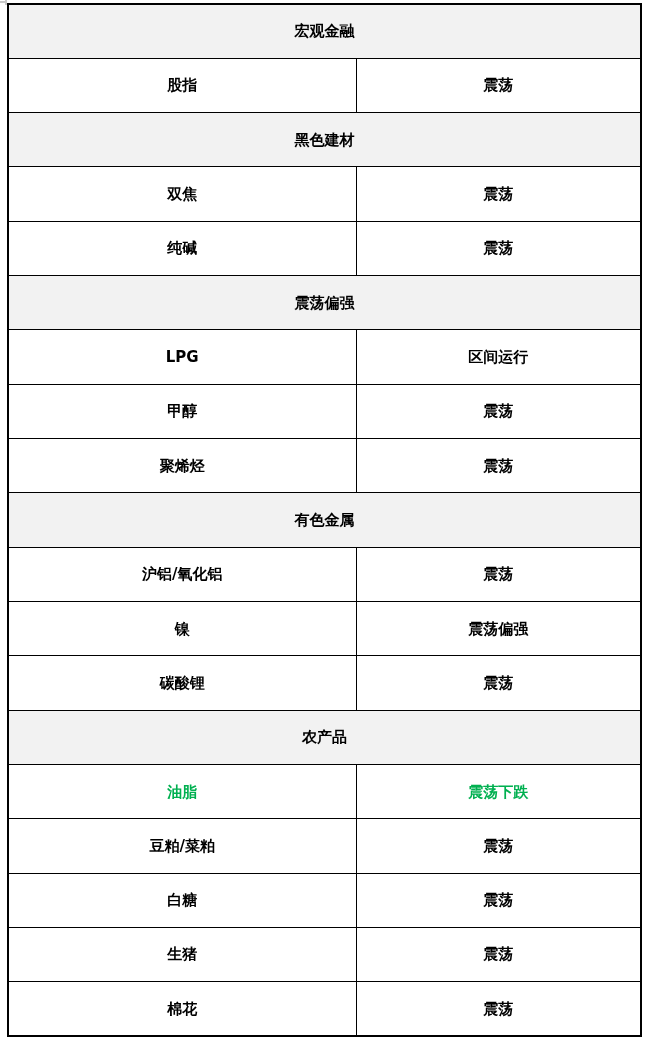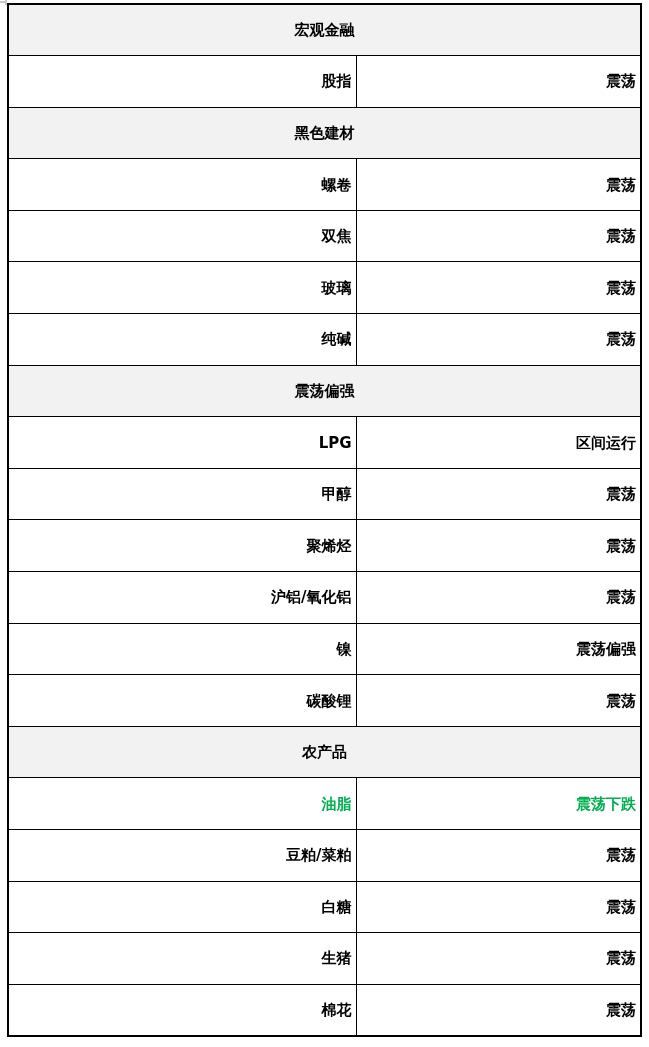--- a/index.html
+++ b/index.html
@@ -57,21 +57,20 @@
     color: var(--text-color);
     padding: 0 4px;
     height: 39.7px;
     line-height: 1.2;
   }
   tr.section-row td {
     background: var(--section-bg);
   }
   tr.data-row td {
     background: var(--row-bg);
-    text-align: right;
   }
   tr.data-row.highlight td {
     color: var(--highlight-color);
   }
 </style>
 </head>
 <body>
 
 <div class="corner-mark-h"></div>
 <div class="corner-mark-v"></div>
@@ -86,49 +85,44 @@
         <td colspan="2">宏观金融</td>
       </tr>
       <tr class="data-row">
         <td>股指</td>
         <td>震荡</td>
       </tr>
       <tr class="section-row">
         <td colspan="2">黑色建材</td>
       </tr>
       <tr class="data-row">
-        <td>螺卷</td>
-        <td>震荡</td>
-      </tr>
-      <tr class="data-row">
         <td>双焦</td>
-        <td>震荡</td>
-      </tr>
-      <tr class="data-row">
-        <td>玻璃</td>
         <td>震荡</td>
       </tr>
       <tr class="data-row">
         <td>纯碱</td>
         <td>震荡</td>
       </tr>
       <tr class="section-row">
         <td colspan="2">震荡偏强</td>
       </tr>
       <tr class="data-row">
         <td>LPG</td>
         <td>区间运行</td>
       </tr>
       <tr class="data-row">
         <td>甲醇</td>
         <td>震荡</td>
       </tr>
       <tr class="data-row">
         <td>聚烯烃</td>
         <td>震荡</td>
+      </tr>
+      <tr class="section-row">
+        <td colspan="2">有色金属</td>
       </tr>
       <tr class="data-row">
         <td>沪铝/氧化铝</td>
         <td>震荡</td>
       </tr>
       <tr class="data-row">
         <td>镍</td>
         <td>震荡偏强</td>
       </tr>
       <tr class="data-row">

